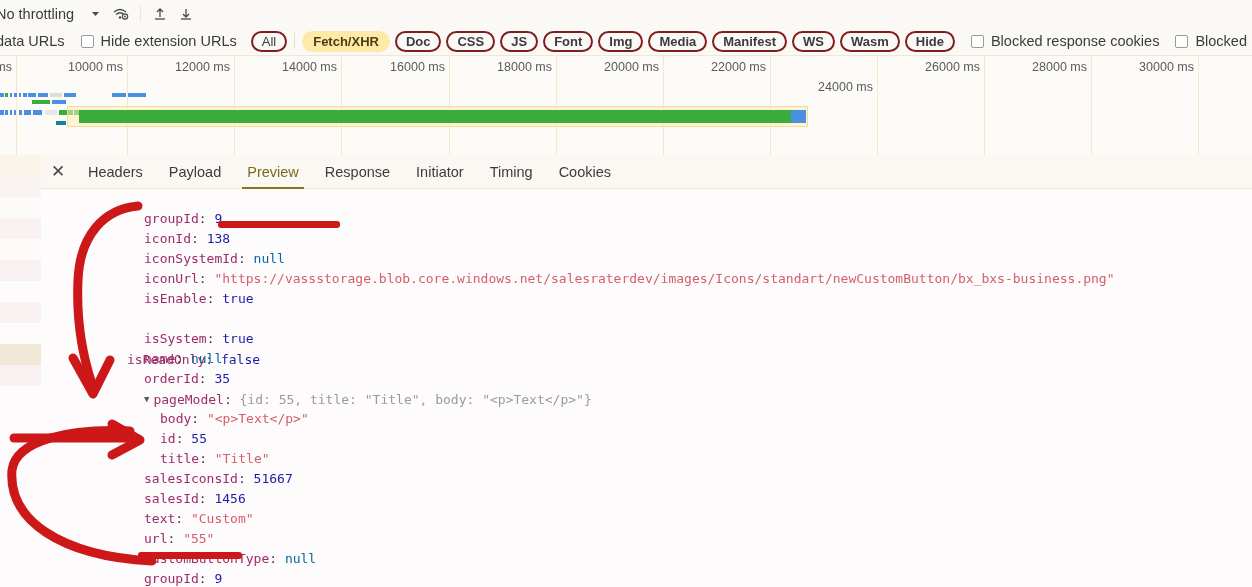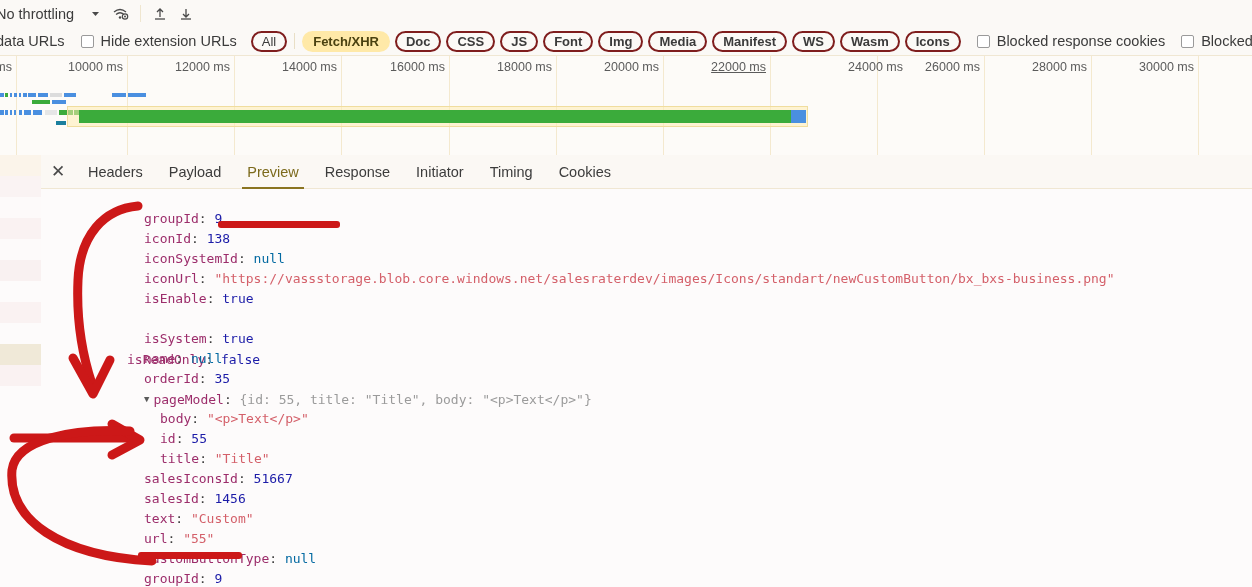--- a/index.html
+++ b/index.html
@@ -183,21 +183,21 @@
       <span class="pill active">Fetch/XHR</span>
       <span class="pill strong">Doc</span>
       <span class="pill strong">CSS</span>
       <span class="pill strong">JS</span>
       <span class="pill strong">Font</span>
       <span class="pill strong">Img</span>
       <span class="pill strong">Media</span>
       <span class="pill strong">Manifest</span>
       <span class="pill strong">WS</span>
       <span class="pill strong">Wasm</span>
-      <span class="pill strong">Icons</span>
+      <span class="pill strong">Hide</span>
     </div>
 
     <label class="cb-wrap">
       <span class="cb"></span>
       <span>Blocked response cookies</span>
     </label>
     <label class="cb-wrap">
       <span class="cb"></span>
       <span>Blocked requests</span>
     </label>
@@ -213,23 +213,23 @@
         <div class="tick-label" style="left: 234px;">12000 ms</div>
         <div class="tick" style="left: 341px;"></div>
         <div class="tick-label" style="left: 341px;">14000 ms</div>
         <div class="tick" style="left: 449px;"></div>
         <div class="tick-label" style="left: 449px; text-align: right;">16000 ms</div>
         <div class="tick" style="left: 556px;"></div>
         <div class="tick-label" style="left: 556px;">18000 ms</div>
         <div class="tick" style="left: 663px;"></div>
         <div class="tick-label" style="left: 663px;">20000 ms</div>
         <div class="tick" style="left: 770px;"></div>
-        <div class="tick-label" style="left: 770px; text-decoration: underline;">22000 ms</div>
+        <div class="tick-label" style="left: 770px;">22000 ms</div>
         <div class="tick" style="left: 877px;"></div>
-        <div class="tick-label" style="left: 907px;">24000 ms</div>
+        <div class="tick-label" style="left: 877px; margin-top: 20px;">24000 ms</div>
         <div class="tick" style="left: 984px;"></div>
         <div class="tick-label" style="left: 984px;">26000 ms</div>
         <div class="tick" style="left: 1091px;"></div>
         <div class="tick-label" style="left: 1091px;">28000 ms</div>
         <div class="tick" style="left: 1198px;"></div>
         <div class="tick-label" style="left: 1198px;">30000 ms</div>
       </div>
     <div class="ov-bars" id="ovbars">
         <div class="seg" style="left: 0px; top: 12px; width: 4px; height: 4px; background: rgb(74, 143, 224);"></div>
         <div class="seg" style="left: 5px; top: 12px; width: 3px; height: 4px; background: rgb(59, 171, 59);"></div>

